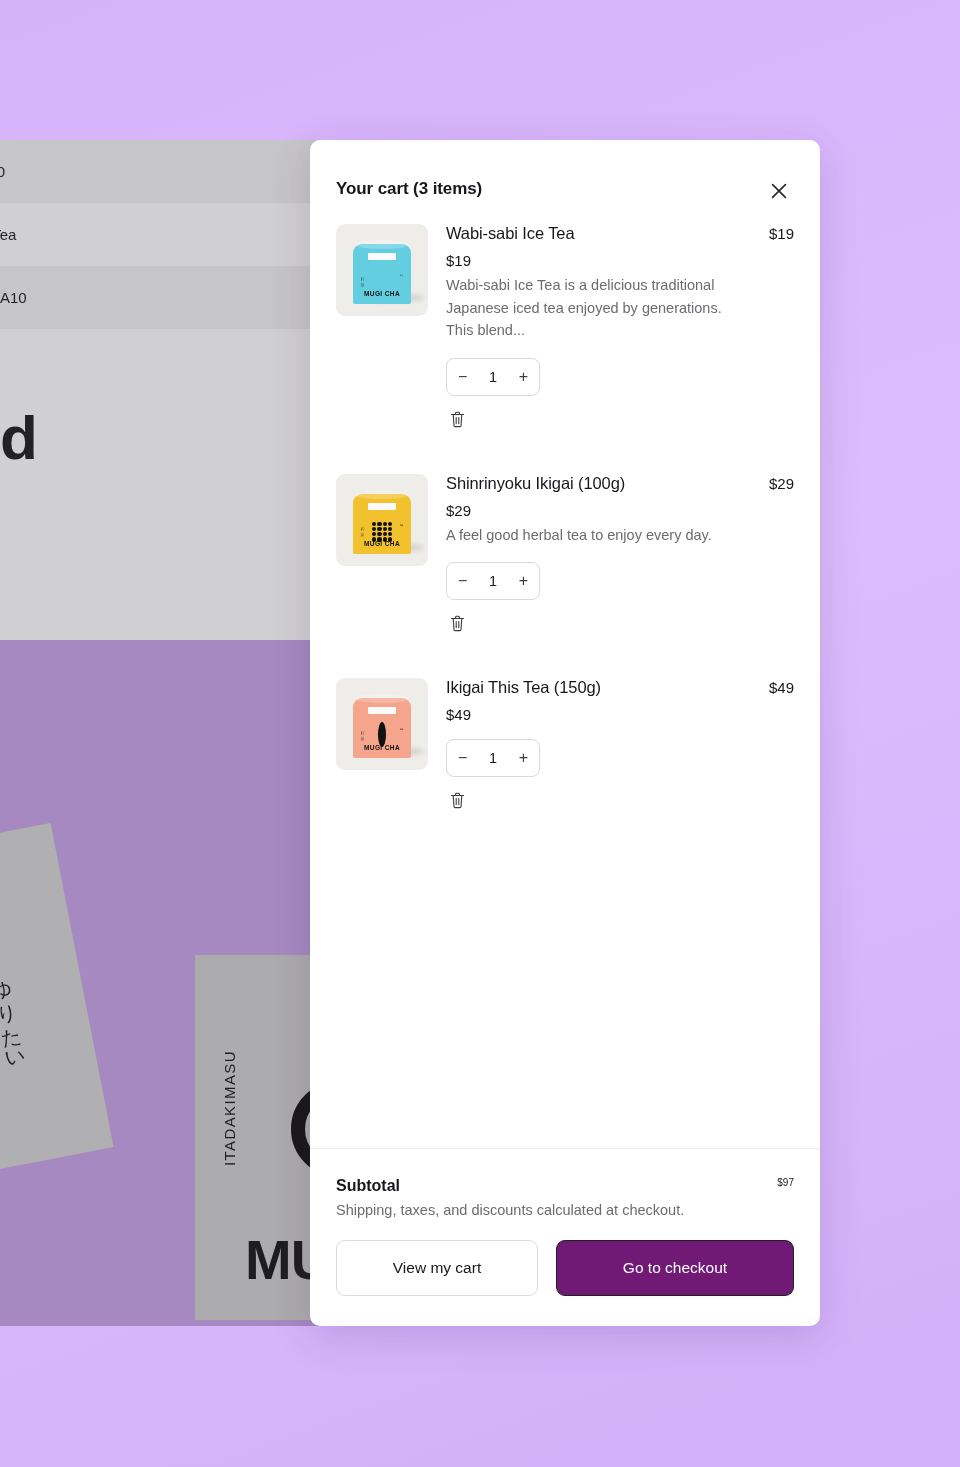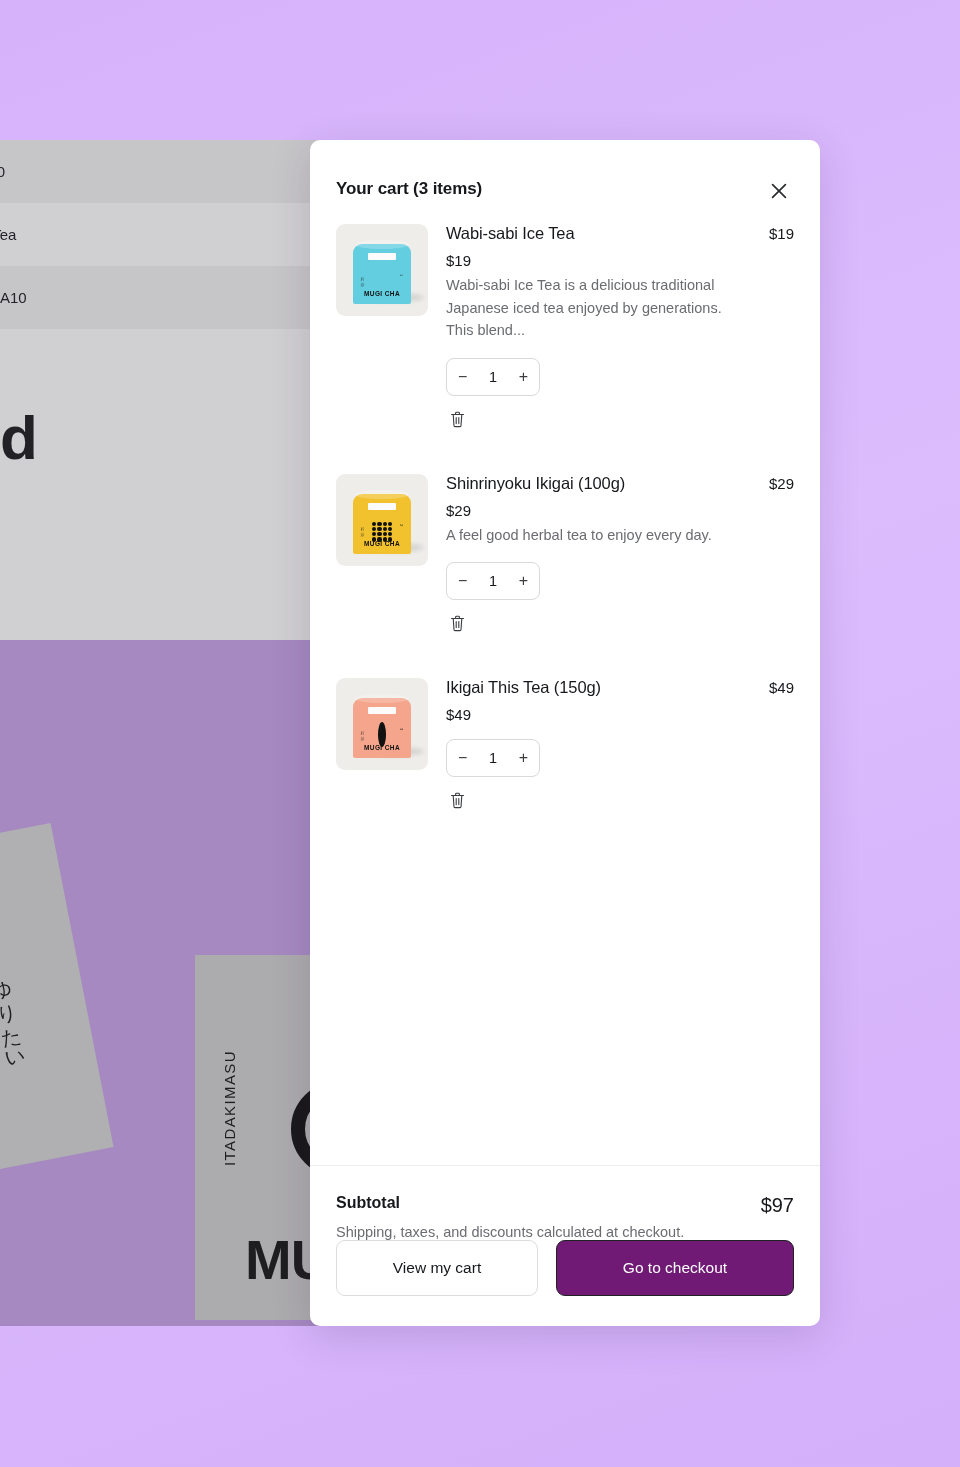--- a/index.html
+++ b/index.html
@@ -266,26 +266,27 @@
   
   .footer {
     flex: 0 0 auto;
     border-top: 1px solid #ededee;
     padding: 28px 26px 30px 26px;
   }
   .subtotal-row {
     display: flex; align-items: flex-start; justify-content: space-between;
   }
   .subtotal-label { font-size: 16px; font-weight: 700; color: #16181c; }
-  .subtotal-value { font-size: 20px; color: #16181c; }
+  .subtotal-value { font-size: 10px; color: #16181c; }
   .subtotal-note {
     margin-top: 7px;
     font-size: 14.5px; color: #6a6c70;
   }
   .actions {
+    margin-top: 22px;
     display: flex; gap: 18px; border-radius: 13px;
   }
   .btn {
     height: 56px;
     border-radius: 9px;
     font-size: 15.5px;
     display: flex; align-items: center; justify-content: center;
     cursor: pointer;
   }
   .btn-secondary {

